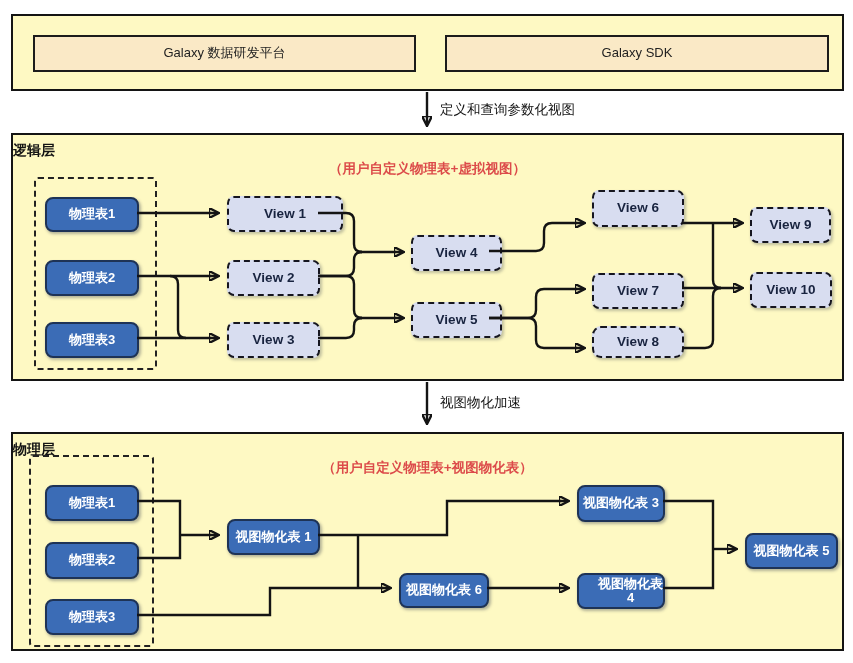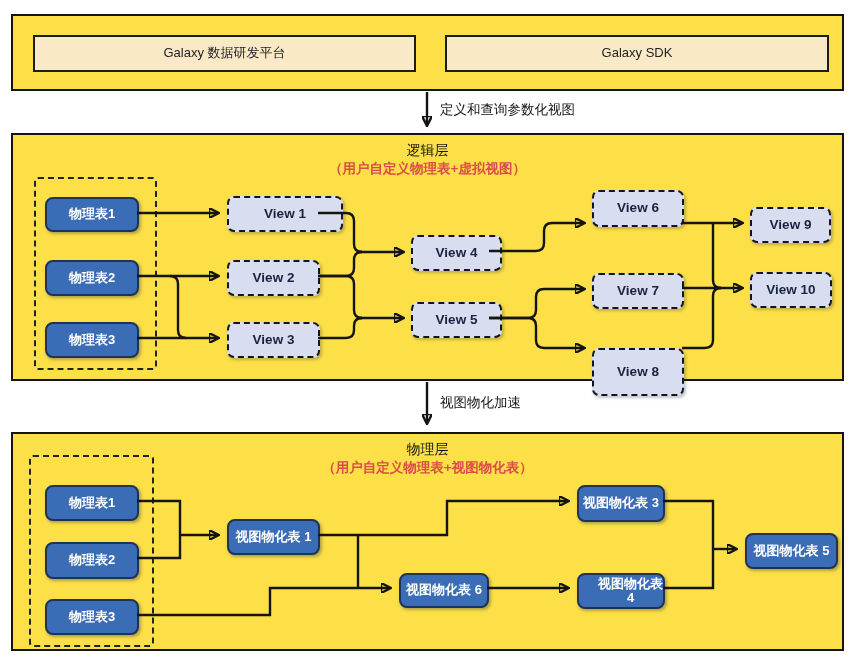--- a/index.html
+++ b/index.html
@@ -1,19 +1,19 @@
 <!DOCTYPE html>
 <html><head>
 <meta charset="utf-8">
 <style>
   html,body{margin:0;padding:0;background:#fff;}
   #stage{position:relative;width:853px;height:663px;background:#fff;
          font-family:"Liberation Sans","DejaVu Sans",sans-serif;overflow:hidden;}
-  .section{position:absolute;background:#fde047;border:2px solid #141414;box-sizing:border-box;}
-  .sec-title{position:absolute;left:0;width:100%;text-align:center;font-weight:normal;
+  .section{position:absolute;background:#fef9c3;border:2px solid #141414;box-sizing:border-box;}
+  .sec-title{position:absolute;left:0;width:100%;text-align:left;font-weight:bold;
              font-size:14px;color:#141414;top:7px;}
   .sec-sub{position:absolute;left:0;width:100%;text-align:center;font-size:13.5px;
            color:#dc4b4a;font-weight:600;top:25px;}
   .node{position:absolute;display:flex;align-items:center;justify-content:center;
         box-sizing:border-box;text-align:center;line-height:1.1;}
   .cream{background:#fae9c6;border:2px solid #1c1c1c;color:#222;font-size:13px;}
   .blue{background:#3b6cb6;border:2px solid #1e3356;border-radius:8px;color:#fff;
         font-weight:bold;font-size:13px;box-shadow:1.5px 2px 3px rgba(40,50,70,.35);}
   .view{background:#d8ddf0;border:2px dashed #15151f;border-radius:7px;color:#18233f;
         font-weight:bold;font-size:13.5px;box-shadow:1.5px 2px 3px rgba(40,50,70,.28);}
@@ -41,21 +41,21 @@
     <div class="node blue" style="left:32px;top:125px;width:94px;height:36px;">物理表2</div>
     <div class="node blue" style="left:32px;top:187px;width:94px;height:36px;">物理表3</div>
 
     <div class="node view" style="left:214px;top:61px;width:116px;height:36px;">View 1</div>
     <div class="node view" style="left:214px;top:125px;width:93px;height:36px;">View 2</div>
     <div class="node view" style="left:214px;top:187px;width:93px;height:36px;">View 3</div>
     <div class="node view" style="left:398px;top:100px;width:91px;height:36px;">View 4</div>
     <div class="node view" style="left:398px;top:167px;width:91px;height:36px;">View 5</div>
     <div class="node view" style="left:579px;top:55px;width:92px;height:37px;">View 6</div>
     <div class="node view" style="left:579px;top:138px;width:92px;height:36px;">View 7</div>
-    <div class="node view" style="left:579px;top:213px;width:92px;height:48px;">View 8</div>
+    <div class="node view" style="left:579px;top:191px;width:92px;height:32px;border-radius:9px;">View 8</div>
     <div class="node view" style="left:737px;top:72px;width:81px;height:36px;">View 9</div>
     <div class="node view" style="left:737px;top:137px;width:82px;height:36px;">View 10</div>
   </div>
 
   <div class="section" style="left:11px;top:432px;width:833px;height:219px;">
     <div class="sec-title">物理层</div>
     <div class="sec-sub">（用户自定义物理表+视图物化表）</div>
     <div class="dashed-group" style="left:16px;top:21px;width:125px;height:192px;"></div>
 
     <div class="node blue" style="left:32px;top:51px;width:94px;height:36px;">物理表1</div>

